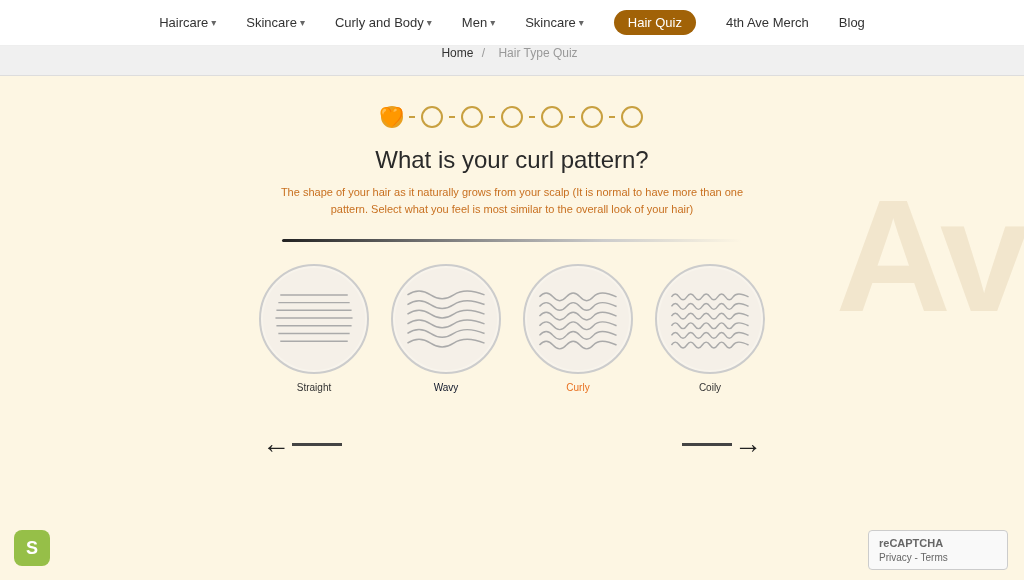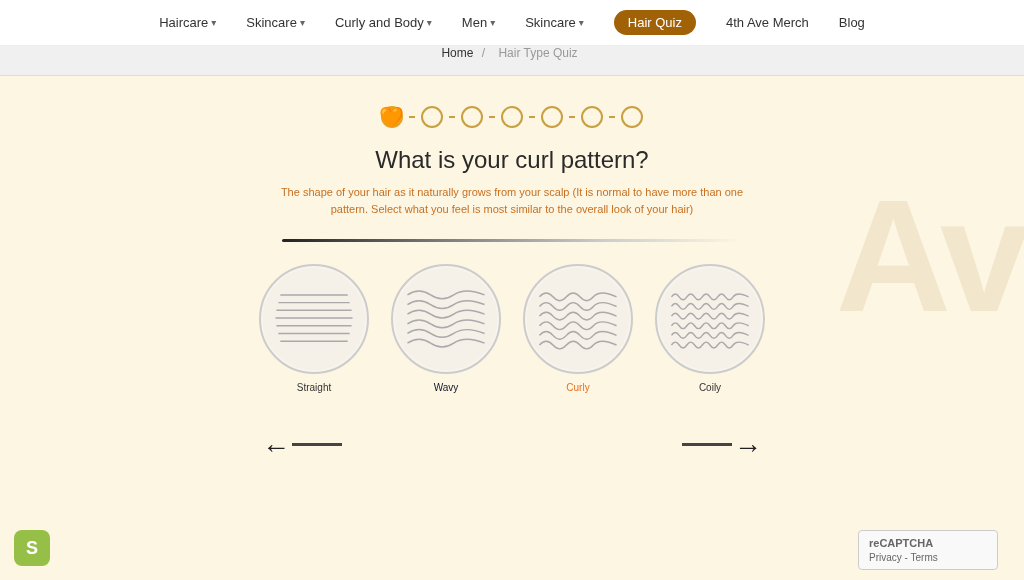--- a/index.html
+++ b/index.html
@@ -212,21 +212,21 @@
       justify-content: center;
       color: white;
       font-size: 18px;
       font-weight: bold;
     }
 
     
     .recaptcha {
       position: fixed;
       bottom: 10px;
-      right: 26px;
+      right: 16px;
       background: #f9f9f9;
       border: 1px solid #ccc;
       border-radius: 4px;
       padding: 6px 10px;
       font-size: 10px;
       color: #666;
       width: 140px;
     }
     .recaptcha-title {
       font-size: 11px;

